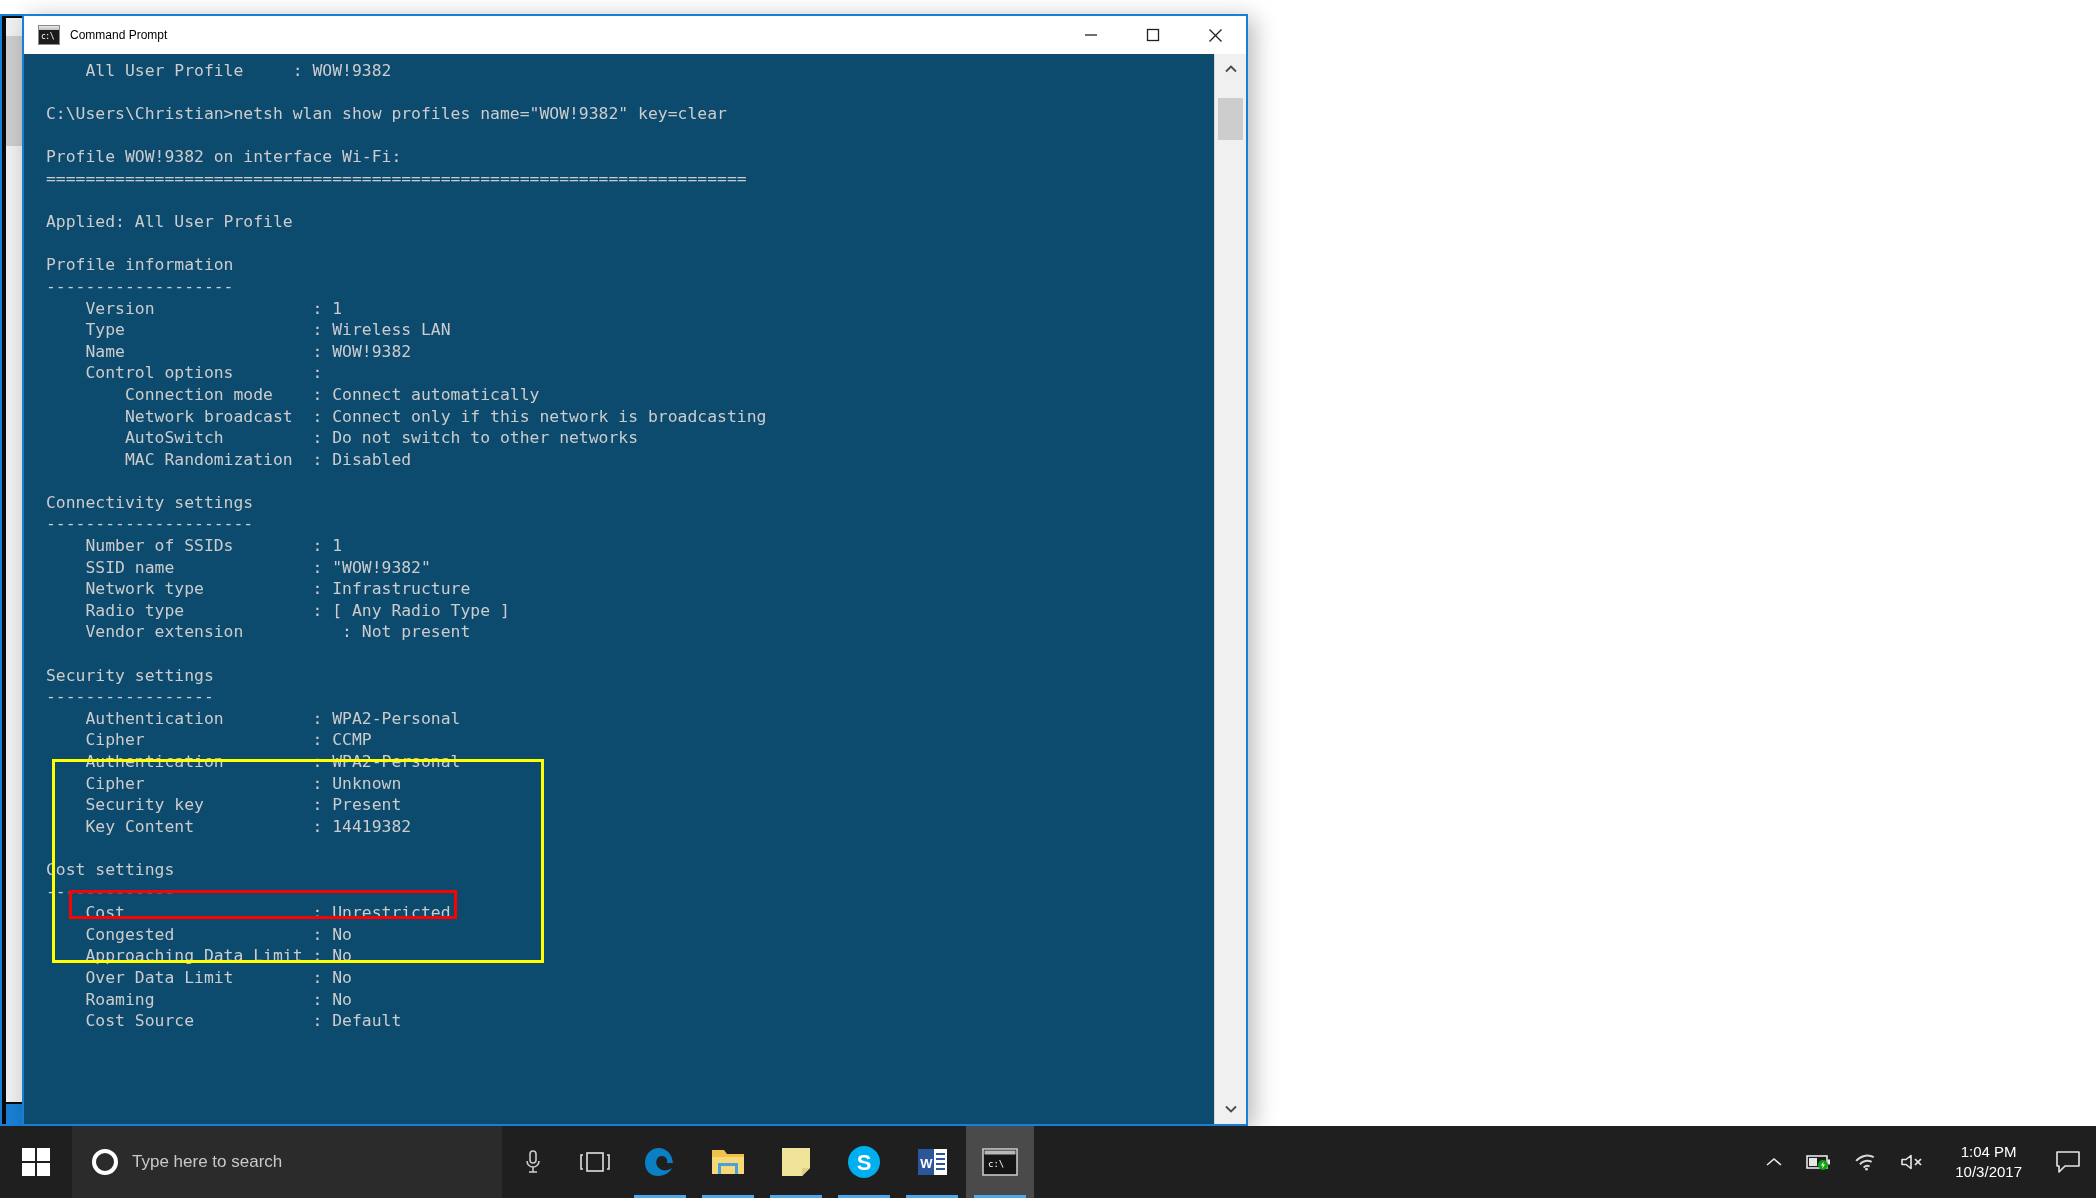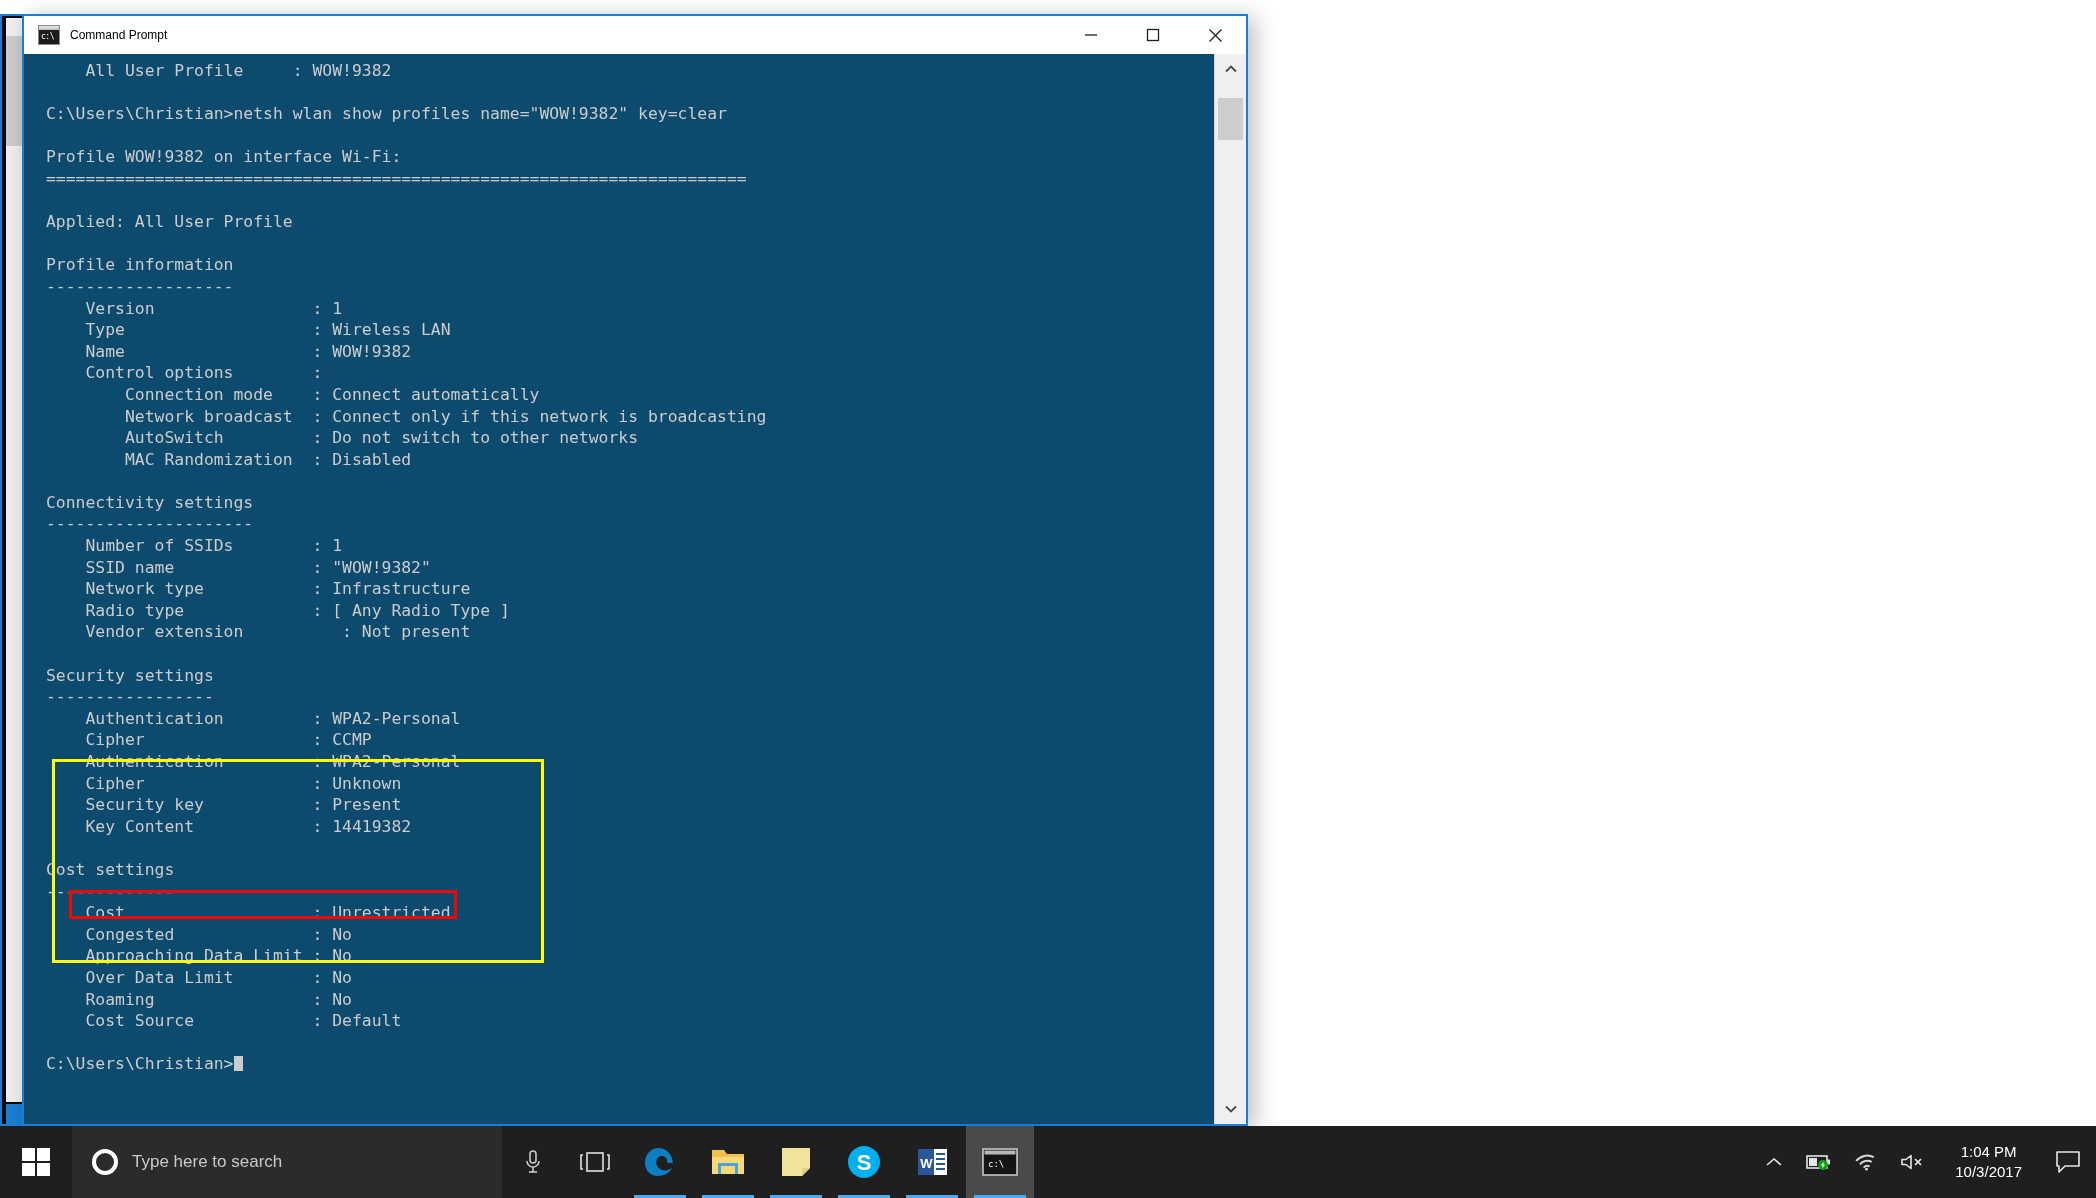--- a/index.html
+++ b/index.html
@@ -412,21 +412,21 @@
 
 Cost settings
 -------------
     Cost                   : Unrestricted
     Congested              : No
     Approaching Data Limit : No
     Over Data Limit        : No
     Roaming                : No
     Cost Source            : Default
 
-</span><span class="pad"><span>C:\Users\Christian&gt;</span><span class="cursor"></span></span></div>
+</span></div>
 
       <div class="scrollbar">
         <div class="sb-arrow top">
           <svg width="14" height="10" viewBox="0 0 14 10">
               <polyline points="2,7.5 7,2.5 12,7.5" fill="none" stroke="#4a4a4a" stroke-width="1.8"></polyline>
             </svg>
         </div>
         <div class="sb-thumb"></div>
         <div class="sb-arrow bottom">
           <svg width="14" height="10" viewBox="0 0 14 10">

